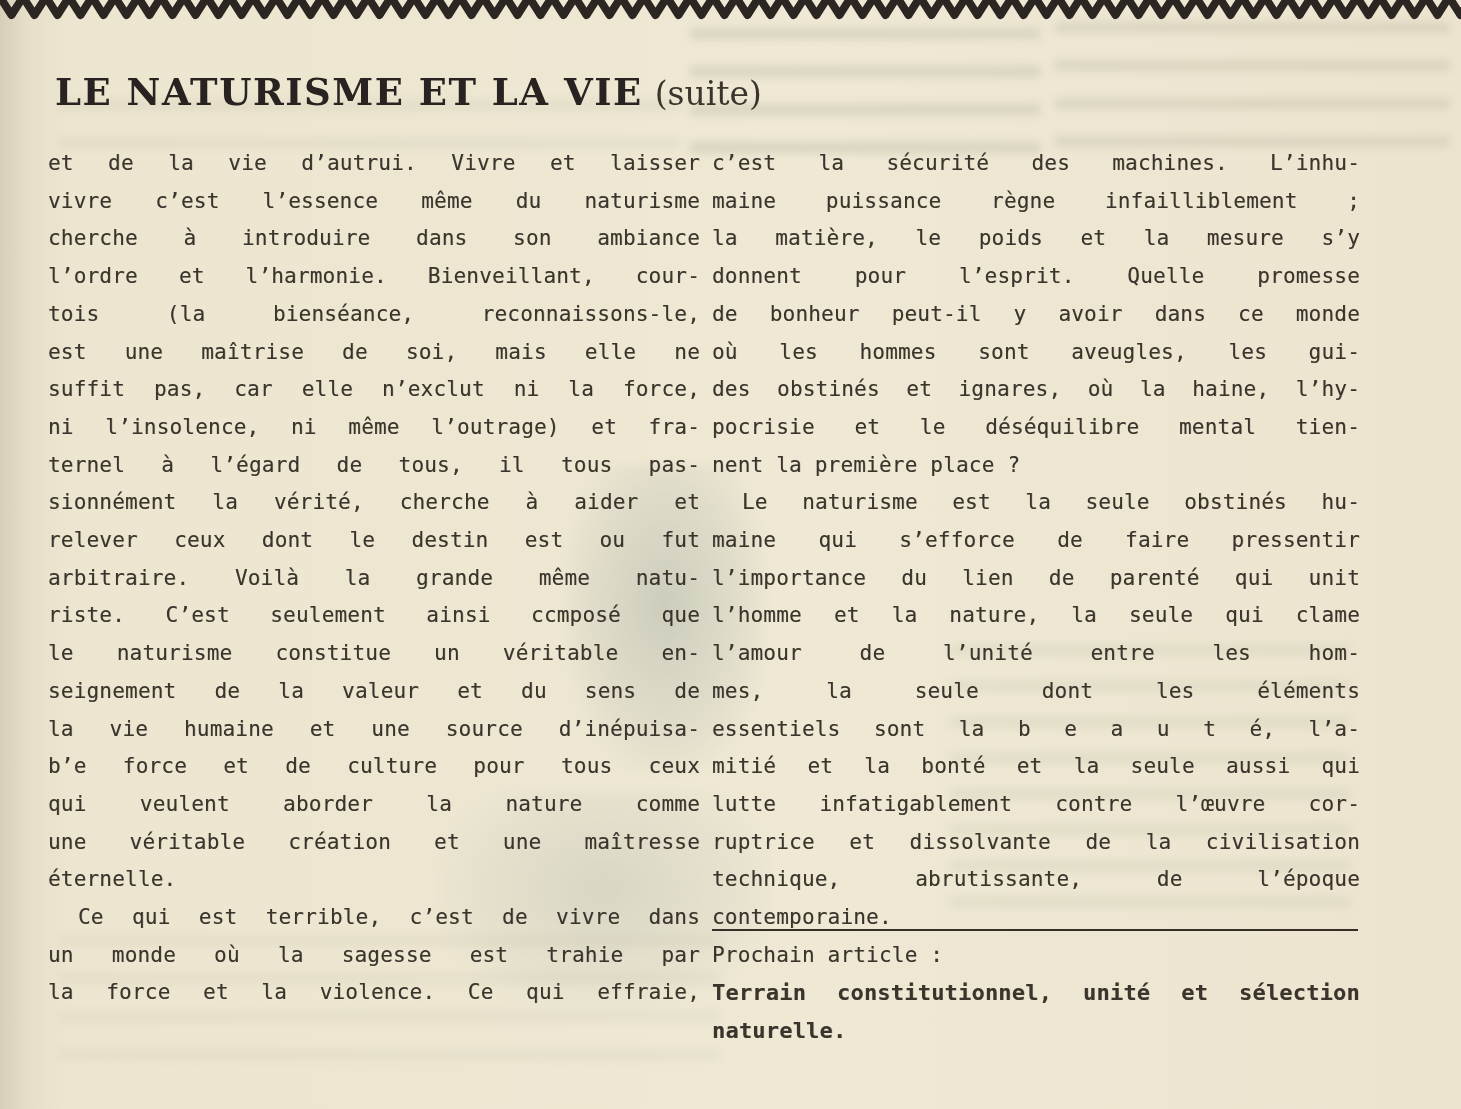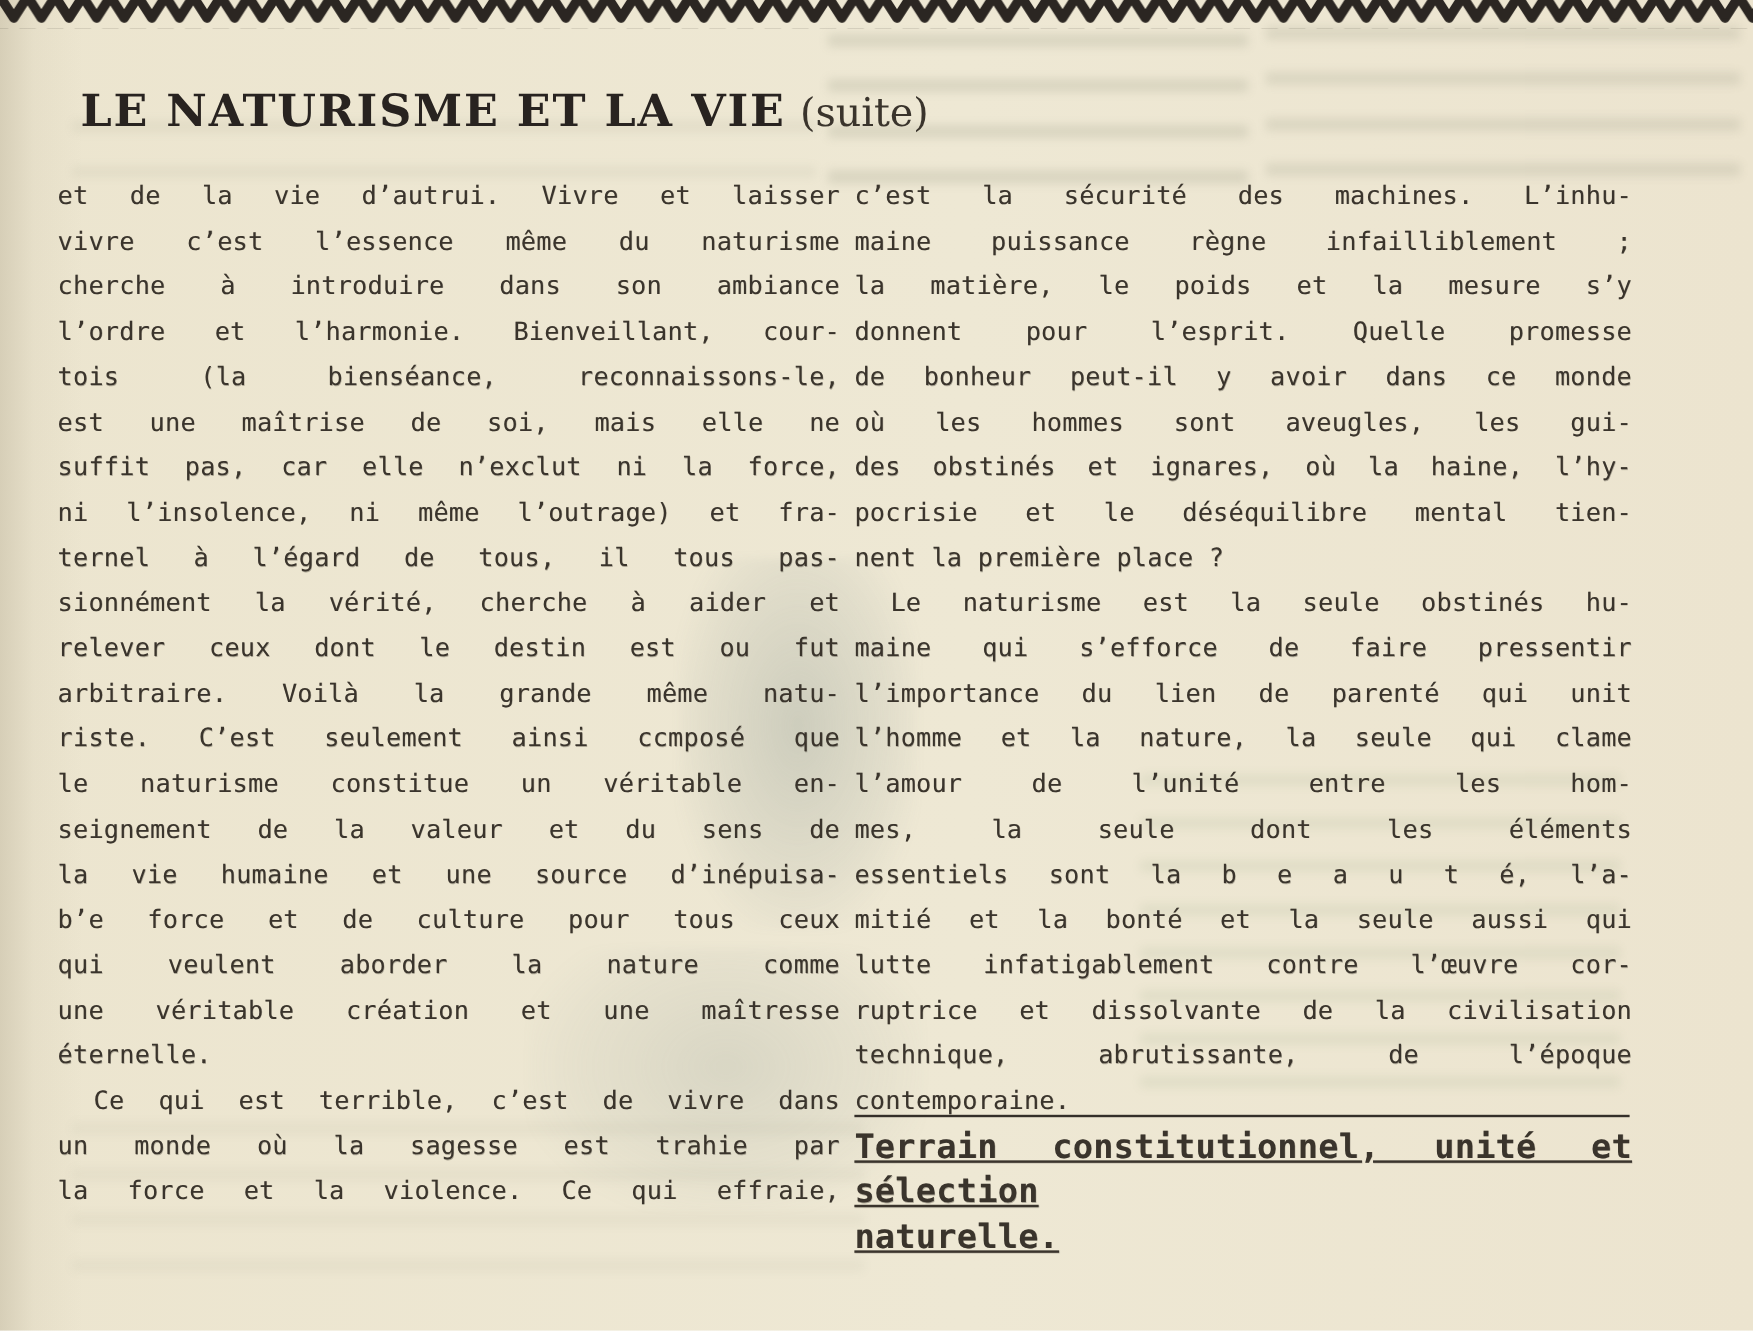--- a/index.html
+++ b/index.html
@@ -33,21 +33,21 @@
   .smudge.blob {
     background: radial-gradient(ellipse at 50% 45%,
       rgba(120,135,130,0.5) 0%, rgba(120,135,130,0.18) 55%, rgba(0,0,0,0) 78%);
   }
   .smudge.green {
     background: repeating-linear-gradient(180deg,
       rgba(125,150,110,0.5) 0 10px, rgba(0,0,0,0) 10px 36px);
   }
   
   .title-row {
-    position: absolute; left: 67px; top: 70px;
+    position: absolute; left: 55px; top: 70px;
     white-space: nowrap;
     font-family: "DejaVu Serif", serif;
     color: var(--title_ink);
   }
   .title-main {
     font-size: 37px; font-weight: bold; letter-spacing: 1.5px;
   }
   .title-suffix {
     font-size: 33px; font-weight: normal; margin-left: 12px;
     color: var(--ink);
@@ -69,22 +69,21 @@
   .tline.just  { text-align-last: justify; }
   .tline.flush { text-align-last: left; }
   .tline.indent { text-indent: 30px; }
   .divider {
     position: absolute; top: 784px; left: 0;
     width: 646px; height: 0;
     border-top: 2px solid var(--rule);
   }
   .bold-footer .tline {
     font-weight: bold;
-    font-size: 28px;
-    text-decoration: underline;
+    font-size: 22px;
   }
 </style>
 </head>
 <body>
 
 <div class="page">
 
   <svg class="zigzag" xmlns="http://www.w3.org/2000/svg" aria-hidden="true">
     <defs>
       <pattern id="zz" width="23" height="24" patternUnits="userSpaceOnUse">
@@ -158,19 +157,20 @@
         <div class="tline just">essentiels sont la b e a u t é, l’a-</div>
         <div class="tline just">mitié et la bonté et la seule aussi qui</div>
         <div class="tline just">lutte infatigablement contre l’œuvre cor-</div>
         <div class="tline just">ruptrice et dissolvante de la civilisation</div>
         <div class="tline just">technique, abrutissante, de l’époque</div>
         <div class="tline flush">contemporaine.</div>
       </div>
 
     <div class="divider"></div>
 
+    <div class="tline flush">Prochain article :</div>
     <div class="bold-footer">
         <div class="tline just">Terrain constitutionnel, unité et sélection</div>
         <div class="tline flush">naturelle.</div>
       </div>
   </div>
 
 </div>
 
 </body></html>

